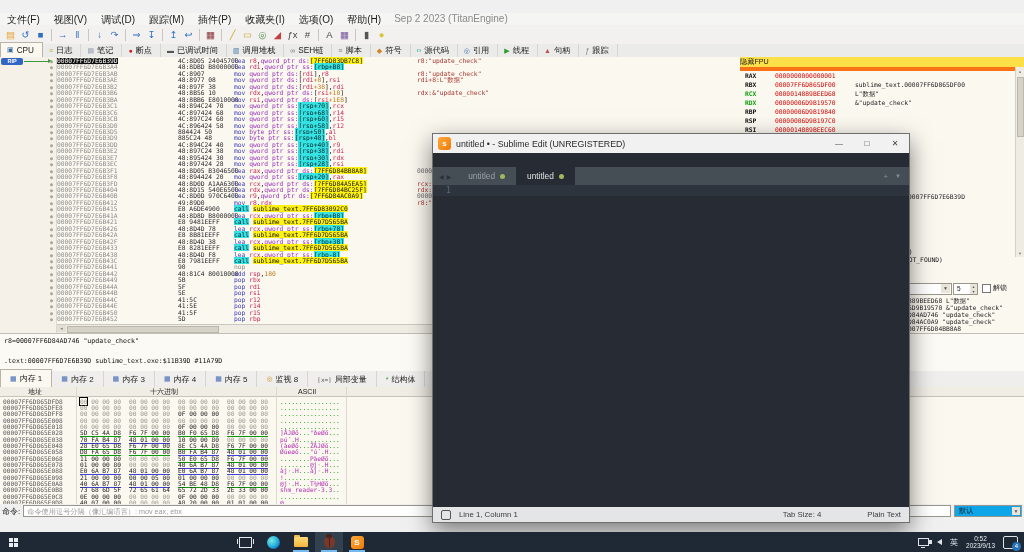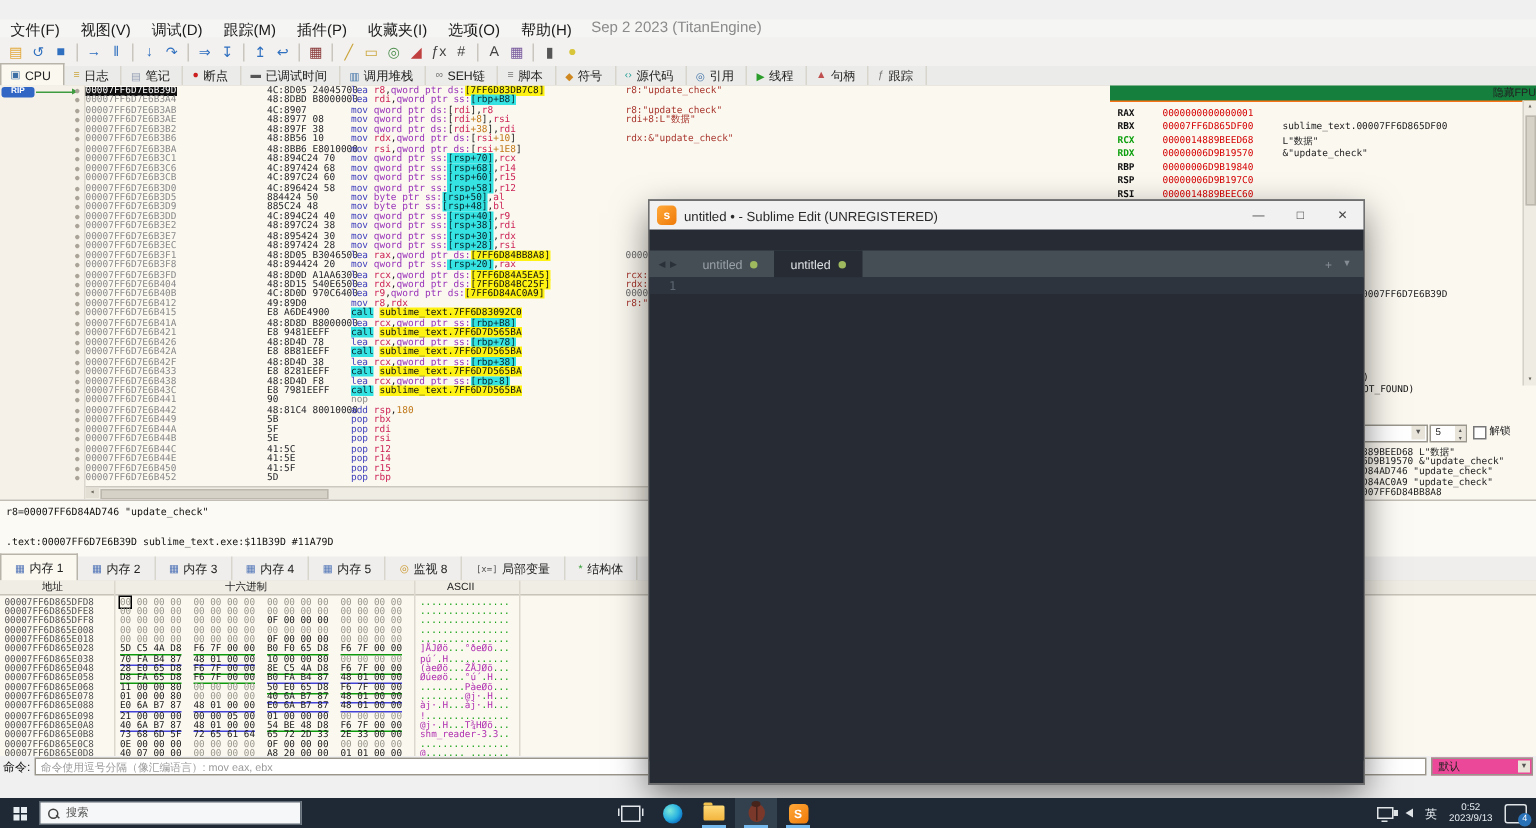--- a/index.html
+++ b/index.html
@@ -42,22 +42,22 @@
   .drow .dc{position:absolute;left:417px;}
   .tk-m{color:#3d3dbb;} .tk-r{color:#cc2255;} .tk-p{color:#9932b8;} .tk-d{color:#151515;}
   .tk-n{color:#c07818;} .tk-g{color:#8a8a8a;}
   .tk-y{background:#fef213;color:#111;} .tk-c{background:#36e3e3;color:#06222a;}
   .tk-K{background:#36e3e3;color:#06222a;} .tk-T{background:#fef213;color:#111;}
   .tk-cr{color:#a8372e;} .tk-cg{color:#6a6a6a;}
   .hscroll{position:absolute;left:57px;right:0;bottom:0;height:8px;background:#efece4;border-top:1px solid #cdc9bf;}
   .hscroll .arr{position:absolute;top:0;width:9px;height:7px;background:#e3dfd5;color:#66625a;font-size:5px;text-align:center;line-height:7px;}
   .hscroll .thumb{position:absolute;left:10px;top:1px;width:150px;height:5px;background:#d6d2c7;border:1px solid #bcb8ae;}
   .regs{position:absolute;left:740px;top:0;right:0;height:276px;background:#fbf8f0;font-family:"DejaVu Sans Mono",monospace;font-size:6.3px;}
-  .regs-header{position:absolute;left:0;top:0;right:0;height:10px;background:#15803d;border-bottom:1px solid #f97316;
-               text-align:right;font-family:"Liberation Sans",sans-serif;font-size:7.2px;line-height:10px;color:#222;}
+  .regs-header{position:absolute;left:0;top:0;right:0;height:10px;background:#fde047;border-bottom:4px solid #f97316;
+               text-align:left;font-family:"Liberation Sans",sans-serif;font-size:7.2px;line-height:10px;color:#222;}
   .rrow{position:absolute;left:0;height:8px;white-space:pre;}
   .rrow .rn{position:absolute;left:5px;color:#111;font-weight:bold;}
   .rrow .rn.green{color:#0ea00e;}
   .rrow .rv{position:absolute;left:35px;color:#111;}
   .rrow .rv.red{color:#d40000;}
   .rrow .rv.wide{left:55px;}
   .rrow .rc{position:absolute;left:115px;color:#222;}
   .vscroll{position:absolute;right:0;top:10px;width:8px;height:190px;background:#efece4;border-left:1px solid #d5d1c7;}
   .vscroll .thumb{position:absolute;left:1px;top:10px;width:5px;height:58px;background:#d6d2c7;border:1px solid #bcb8ae;}
   .vscroll .arr{position:absolute;left:0;width:8px;height:8px;color:#66625a;font-size:5px;text-align:center;line-height:8px;}
@@ -93,21 +93,21 @@
   .gz{color:#98978b;} .gb{color:#1a1a1a;}
   .u1{border-bottom:1px solid #0c9a0c;} .u2{border-bottom:1px solid #4343d8;}
   .cursorb{outline:1px solid #000;}
   .masc{position:absolute;left:280px;}
   .ag{color:#11a011;} .am{color:#b030b0;}
   
   .cmd-bar{position:absolute;left:0;top:504px;right:0;height:14px;background:#f0f0f0;display:flex;align-items:center;gap:3px;padding:0 2px;}
   .cmd-lbl{font-size:8px;color:#111;flex:0 0 auto;}
   .cmd-input{flex:1;height:10px;background:#fff;border:1px solid #9a968c;font-size:7.2px;color:#333;padding:0 3px;font-family:"Liberation Sans",sans-serif;}
   .cmd-input::placeholder{color:#9a9a9a;}
-  .cmd-dd{flex:0 0 auto;width:62px;height:10px;background:#ec4899;border:1px solid #9a968c;font-size:7.2px;line-height:10px;padding-left:4px;color:#222;position:relative;}
+  .cmd-dd{flex:0 0 auto;width:62px;height:10px;background:#0ea5e9;border:1px solid #9a968c;font-size:7.2px;line-height:10px;padding-left:4px;color:#222;position:relative;}
   .cmd-dd .dda{position:absolute;right:1px;top:1px;width:8px;height:8px;background:#e8e4da;color:#555;font-size:5px;text-align:center;line-height:8px;}
   
   .xd-status{position:absolute;left:0;top:518px;right:0;height:14px;background:#f0f0f0;border-top:1px solid #c6c2ba;display:flex;align-items:center;font-size:7.8px;color:#111;}
   .paused{background:#ffff00;color:#b00000;font-weight:bold;padding:1px 7px;border-right:1px solid #c6c2ba;}
   .smsg{padding-left:6px;white-space:pre;}
   .slink{color:#0044cc;text-decoration:underline;}
   .stime{margin-left:auto;padding-right:6px;color:#111;}
   
   .sublime{position:absolute;left:432px;top:133px;width:476px;height:388px;background:#272c34;border:1px solid #6f6f6f;
            box-shadow:0 8px 22px rgba(0,0,0,.5);z-index:5;}
@@ -430,35 +430,39 @@
         </span>
       <span class="sb-tabicons">
         <span>+</span>
         <span style="font-size:6px;">▼</span>
       </span>
     </div>
     <div class="sb-editor">
       <div class="sb-caretline"></div>
       <span class="sb-linenum">1</span>
     </div>
+    <div class="sb-status">
+      <span class="sb-sticon"></span>
+      <span>Line 1, Column 1</span>
+      <span class="sb-stright">
+        <span>Tab Size: 4</span>
+        <span>Plain Text</span>
+      </span>
+    </div>
   </div>
 
   <div class="taskbar">
     <span class="tb-start">
         <span class="winlogo">
           <i></i>
           <i></i>
           <i></i>
           <i></i>
         </span>
       </span>
-    <span class="tb-search">
-      <span class="mag"></span>
-      <span>搜索</span>
-    </span>
     <span class="tb-apps">
       <span class="tb-slot">
           <span class="tv-icon"></span>
         </span>
       <span class="tb-slot">
           <span class="edge-icon"></span>
         </span>
       <span class="tb-slot">
           <span class="folder-icon"></span>
           <span class="runbar"></span>

